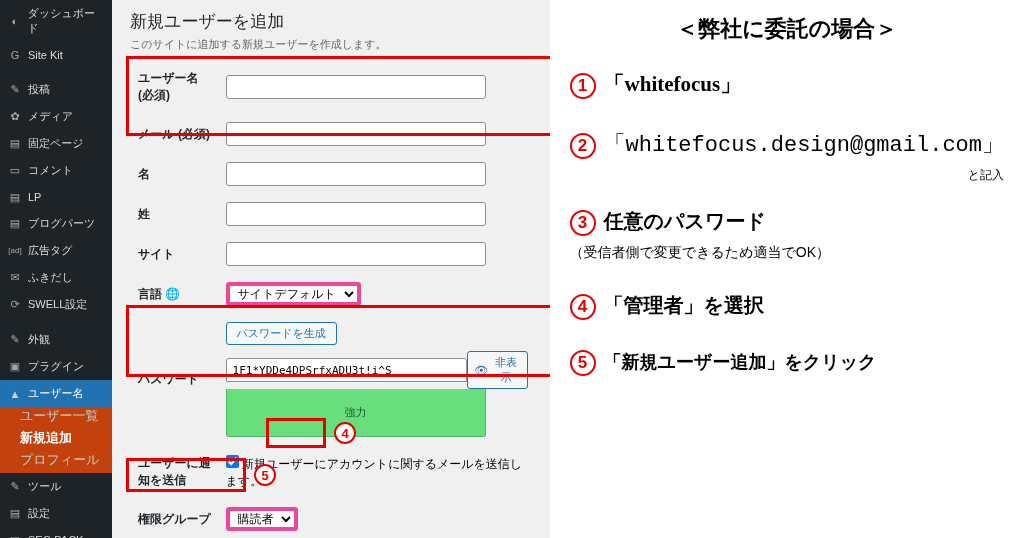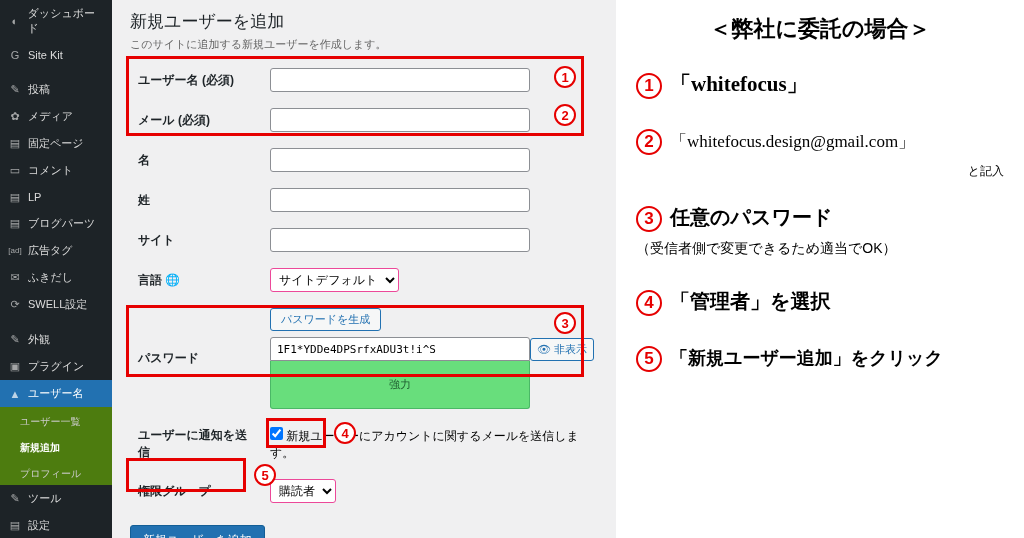--- a/index.html
+++ b/index.html
@@ -2,47 +2,47 @@
 <html><head>
 <meta charset="utf-8">
 <style>
 * { box-sizing: border-box; margin: 0; padding: 0; }
 body { font-family: -apple-system, "Hiragino Kaku Gothic ProN", Meiryo, sans-serif; font-size: 12px; width: 1024px; height: 538px; overflow: hidden; display: flex; }
 .wp-side { width: 616px; height: 538px; display: flex; background: #f0f0f1; position: relative; }
 .sidebar { width: 112px; background: #1d2327; color: #eee; font-size: 11px; overflow: hidden; flex-shrink: 0; }
 .sidebar .item { display: flex; align-items: center; padding: 6px 8px; gap: 6px; cursor: pointer; color: #ddd; }
 .sidebar .item.active { background: #2271b1; color: #fff; position: relative; }
 .sidebar .item.active::after { content: ""; position: absolute; right: -6px; top: 50%; transform: translateY(-50%); border: 6px solid transparent; border-right-color: #f0f0f1; }
-.sidebar .sub { padding: 8px 8px 4px 20px; background: #4d7c0f; color: #ccc; font-size: 10px; cursor: pointer; }
+.sidebar .sub { padding: 0 8px 4px 20px; background: #c2410c; color: #ccc; font-size: 13px; cursor: pointer; }
 .sidebar .sub.active { color: #fff; font-weight: bold; }
 .sidebar .ic { width: 14px; height: 14px; display: inline-flex; align-items: center; justify-content: center; font-size: 11px; opacity: .7; }
 .content { flex: 1; padding: 10px 18px; background: #f0f0f1; overflow: hidden; }
 h1.page-title { font-size: 17px; font-weight: 500; margin-bottom: 4px; color: #1d2327; }
 .desc { font-size: 11px; color: #666; margin-bottom: 8px; }
 .form-area { position: relative; }
 table.form { width: 100%; border-spacing: 0; }
 table.form th { width: 136px; text-align: left; font-weight: 600; padding: 10px 8px; font-size: 12px; vertical-align: middle; color: #1d2327; }
 table.form td { padding: 8px 4px; }
 input.txt { width: 260px; height: 24px; border: 1px solid #8c8f94; border-radius: 3px; padding: 0 6px; font-size: 12px; background: #fff; }
-select { height: 24px; border: 1px solid #ec4899; border-radius: 3px; padding: 0 4px; font-size: 12px; background: #fff; }
+select { height: 24px; border: 4px solid #ec4899; border-radius: 3px; padding: 0 4px; font-size: 12px; background: #fff; }
 .btn-sec { border: 1px solid #2271b1; color: #2271b1; background: #f6f7f7; padding: 3px 10px; border-radius: 3px; font-size: 11px; cursor: pointer; }
 .pw-row { display: flex; gap: 0; align-items: center; margin-top: 6px; }
 .pw-row input { width: 260px; height: 24px; border: 1px solid #8c8f94; border-radius: 3px 3px 0 0; padding: 0 6px; font-size: 11px; font-family: monospace; }
 .hide-btn { display: flex; align-items: center; gap: 3px; border: 1px solid #2271b1; color: #2271b1; background: #f6f7f7; padding: 3px 6px; border-radius: 3px; font-size: 11px; cursor: pointer; }
 .strength { width: 260px; background: #68de7c; color: #1d5a2e; text-align: center; font-size: 11px; padding: 16px; border: 1px solid #4ab866; border-top: none; border-radius: 0 0 3px 3px; }
 .submit { background: #2271b1; color: #fff; border: 1px solid #135e96; padding: 6px 12px; border-radius: 3px; cursor: pointer; font-size: 12px; }
 .red-box { position: absolute; border: 3px solid #e60000; pointer-events: none; }
 .circ-num { position: absolute; width: 22px; height: 22px; border: 2px solid #e60000; border-radius: 50%; color: #e60000; font-weight: bold; display: flex; align-items: center; justify-content: center; font-size: 13px; background: #fff; }
 
 .guide { flex: 1; padding: 14px 20px; background: #fff; }
 .guide h2 { text-align: center; font-size: 22px; font-weight: bold; margin-bottom: 26px; }
 .guide .row { display: flex; align-items: baseline; gap: 8px; margin-bottom: 8px; }
 .guide .num { flex-shrink: 0; width: 26px; height: 26px; border: 2px solid #e60000; border-radius: 50%; color: #e60000; font-weight: bold; display: inline-flex; align-items: center; justify-content: center; font-size: 17px; }
 .guide .txt-lg { font-size: 21px; font-weight: bold; font-family: Georgia, serif; }
-.guide .txt-md { font-size: 17px; font-family: Liberation Serif, serif; }
+.guide .txt-md { font-size: 22px; font-family: Liberation Mono, monospace; }
 .guide .txt-jp { font-size: 20px; font-weight: bold; }
 .guide .note { font-size: 14px; }
 .guide .note2 { text-align: right; font-size: 12px; margin: 4px 0 24px 0; }
 .guide .block { margin-bottom: 30px; }
 </style>
 </head>
 <body>
 
 <div class="wp-side">
   <div class="sidebar">

